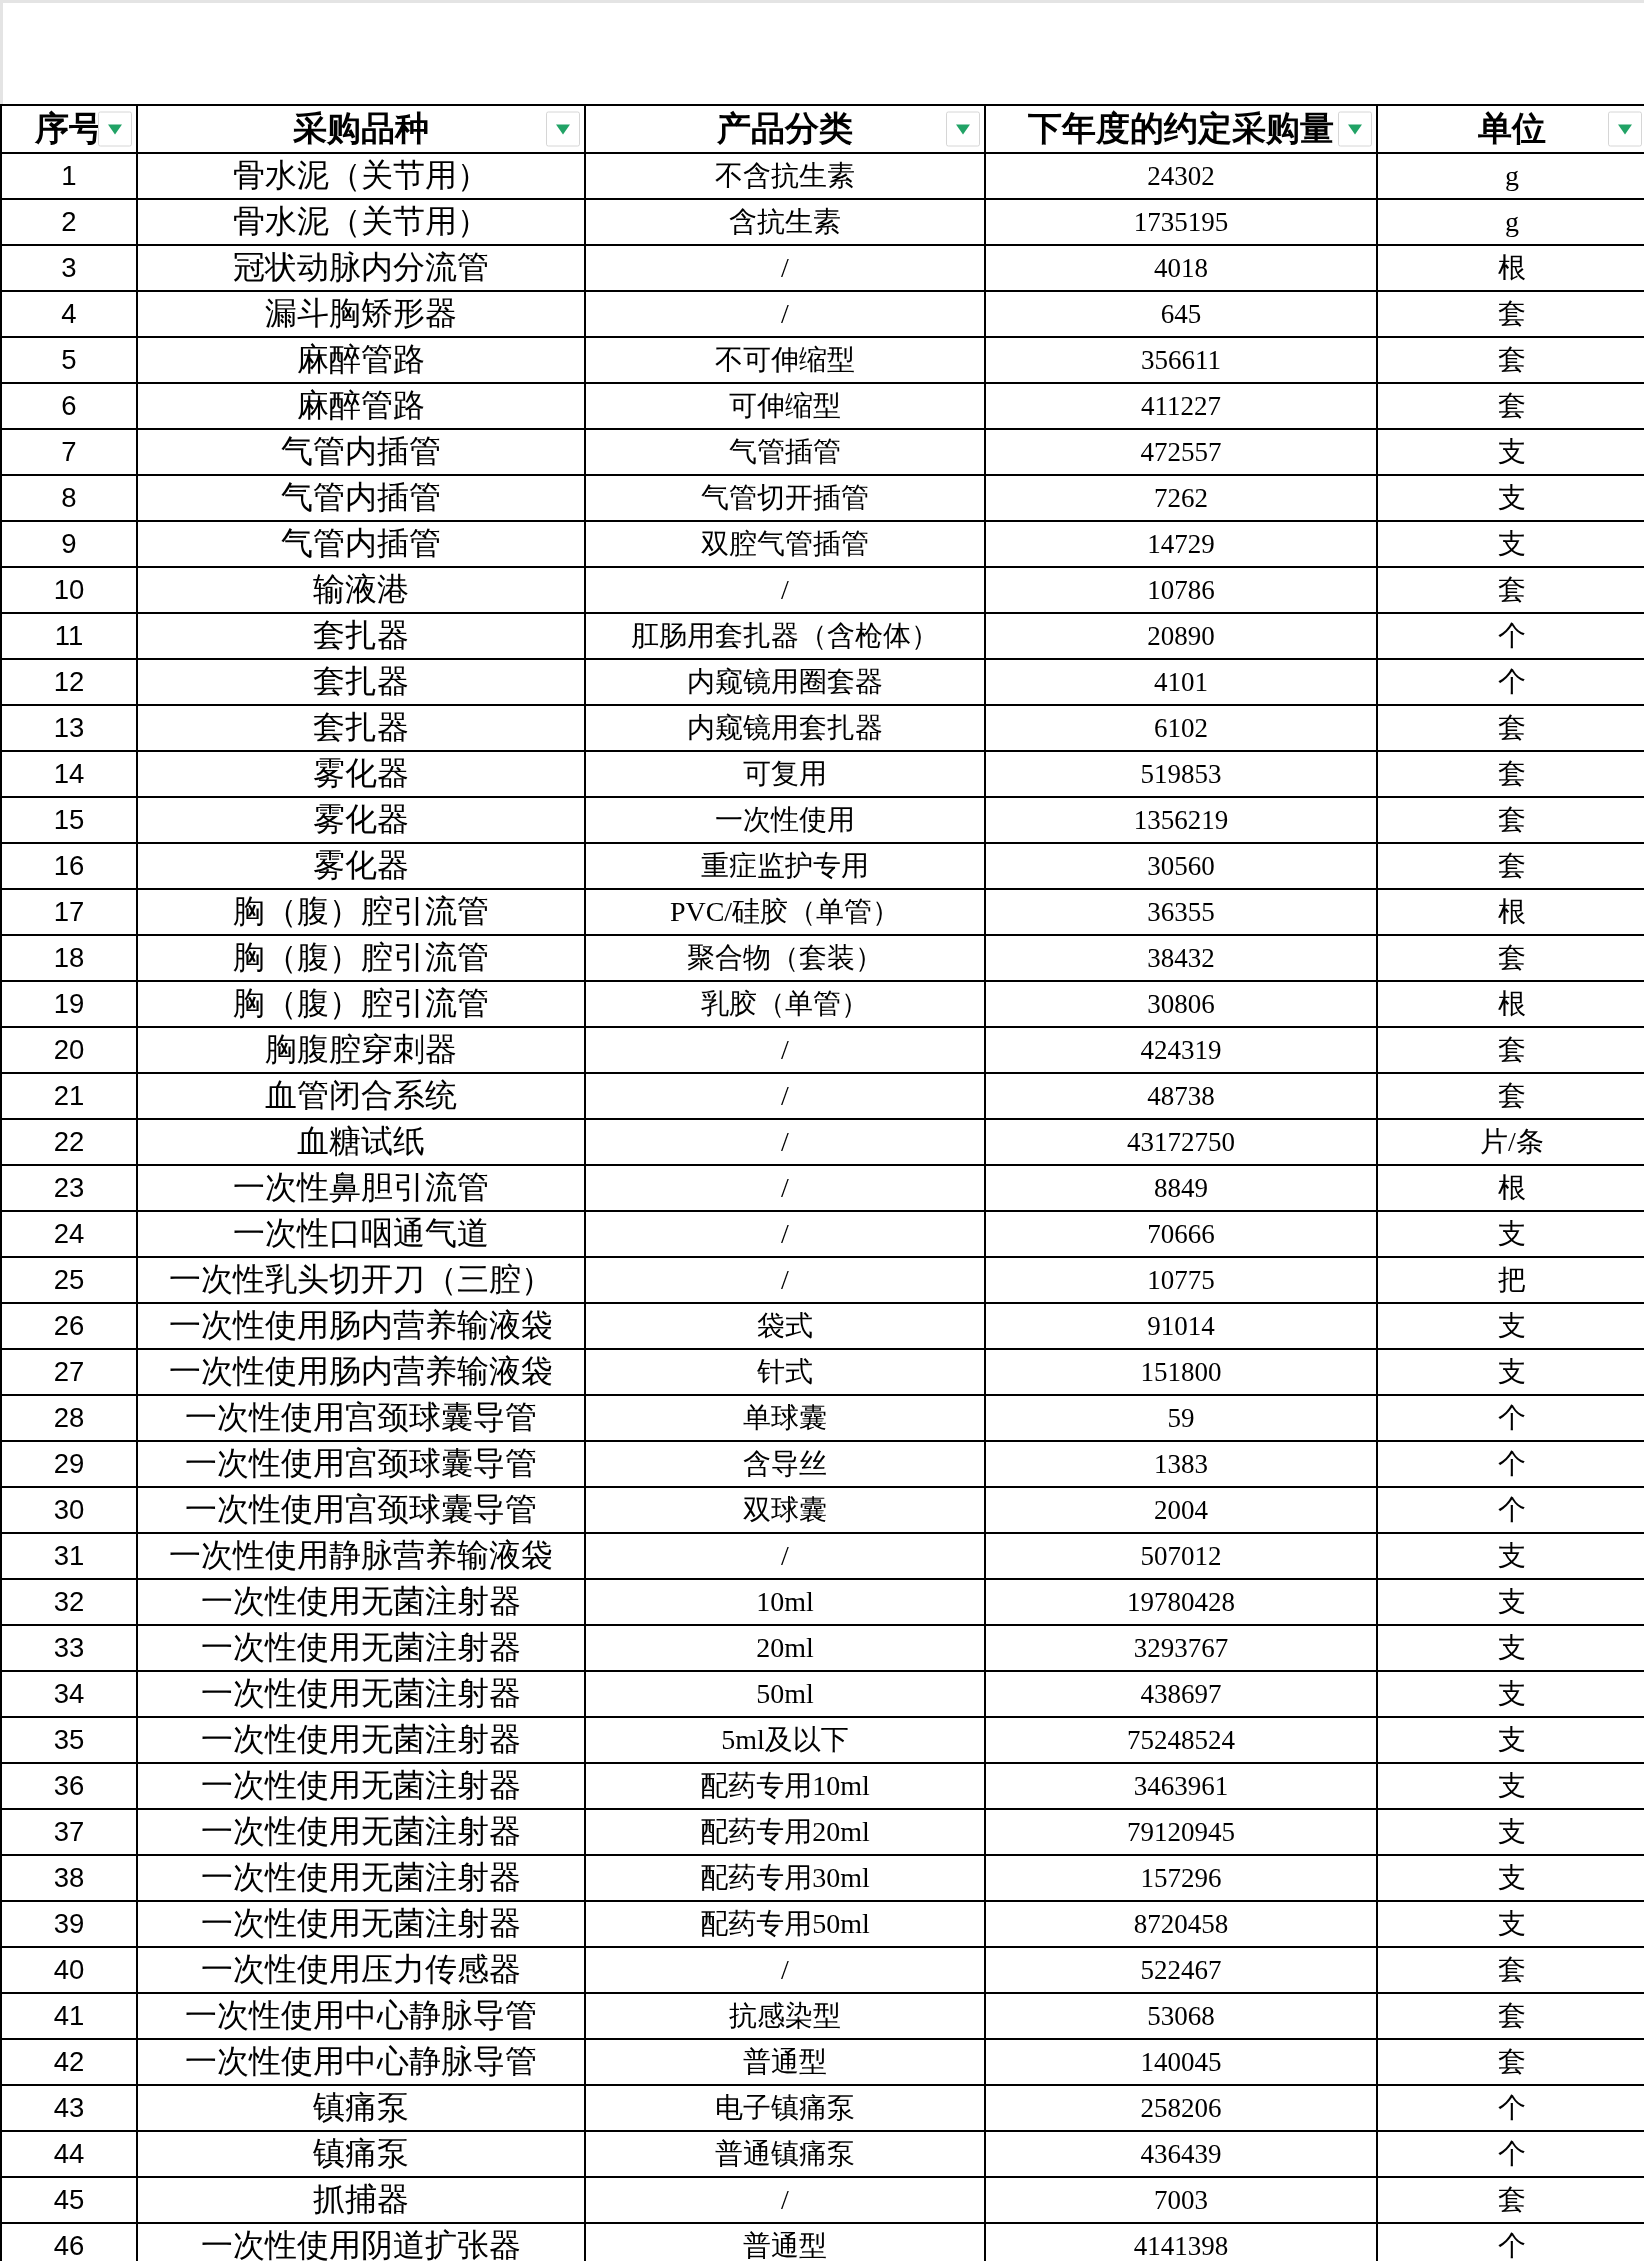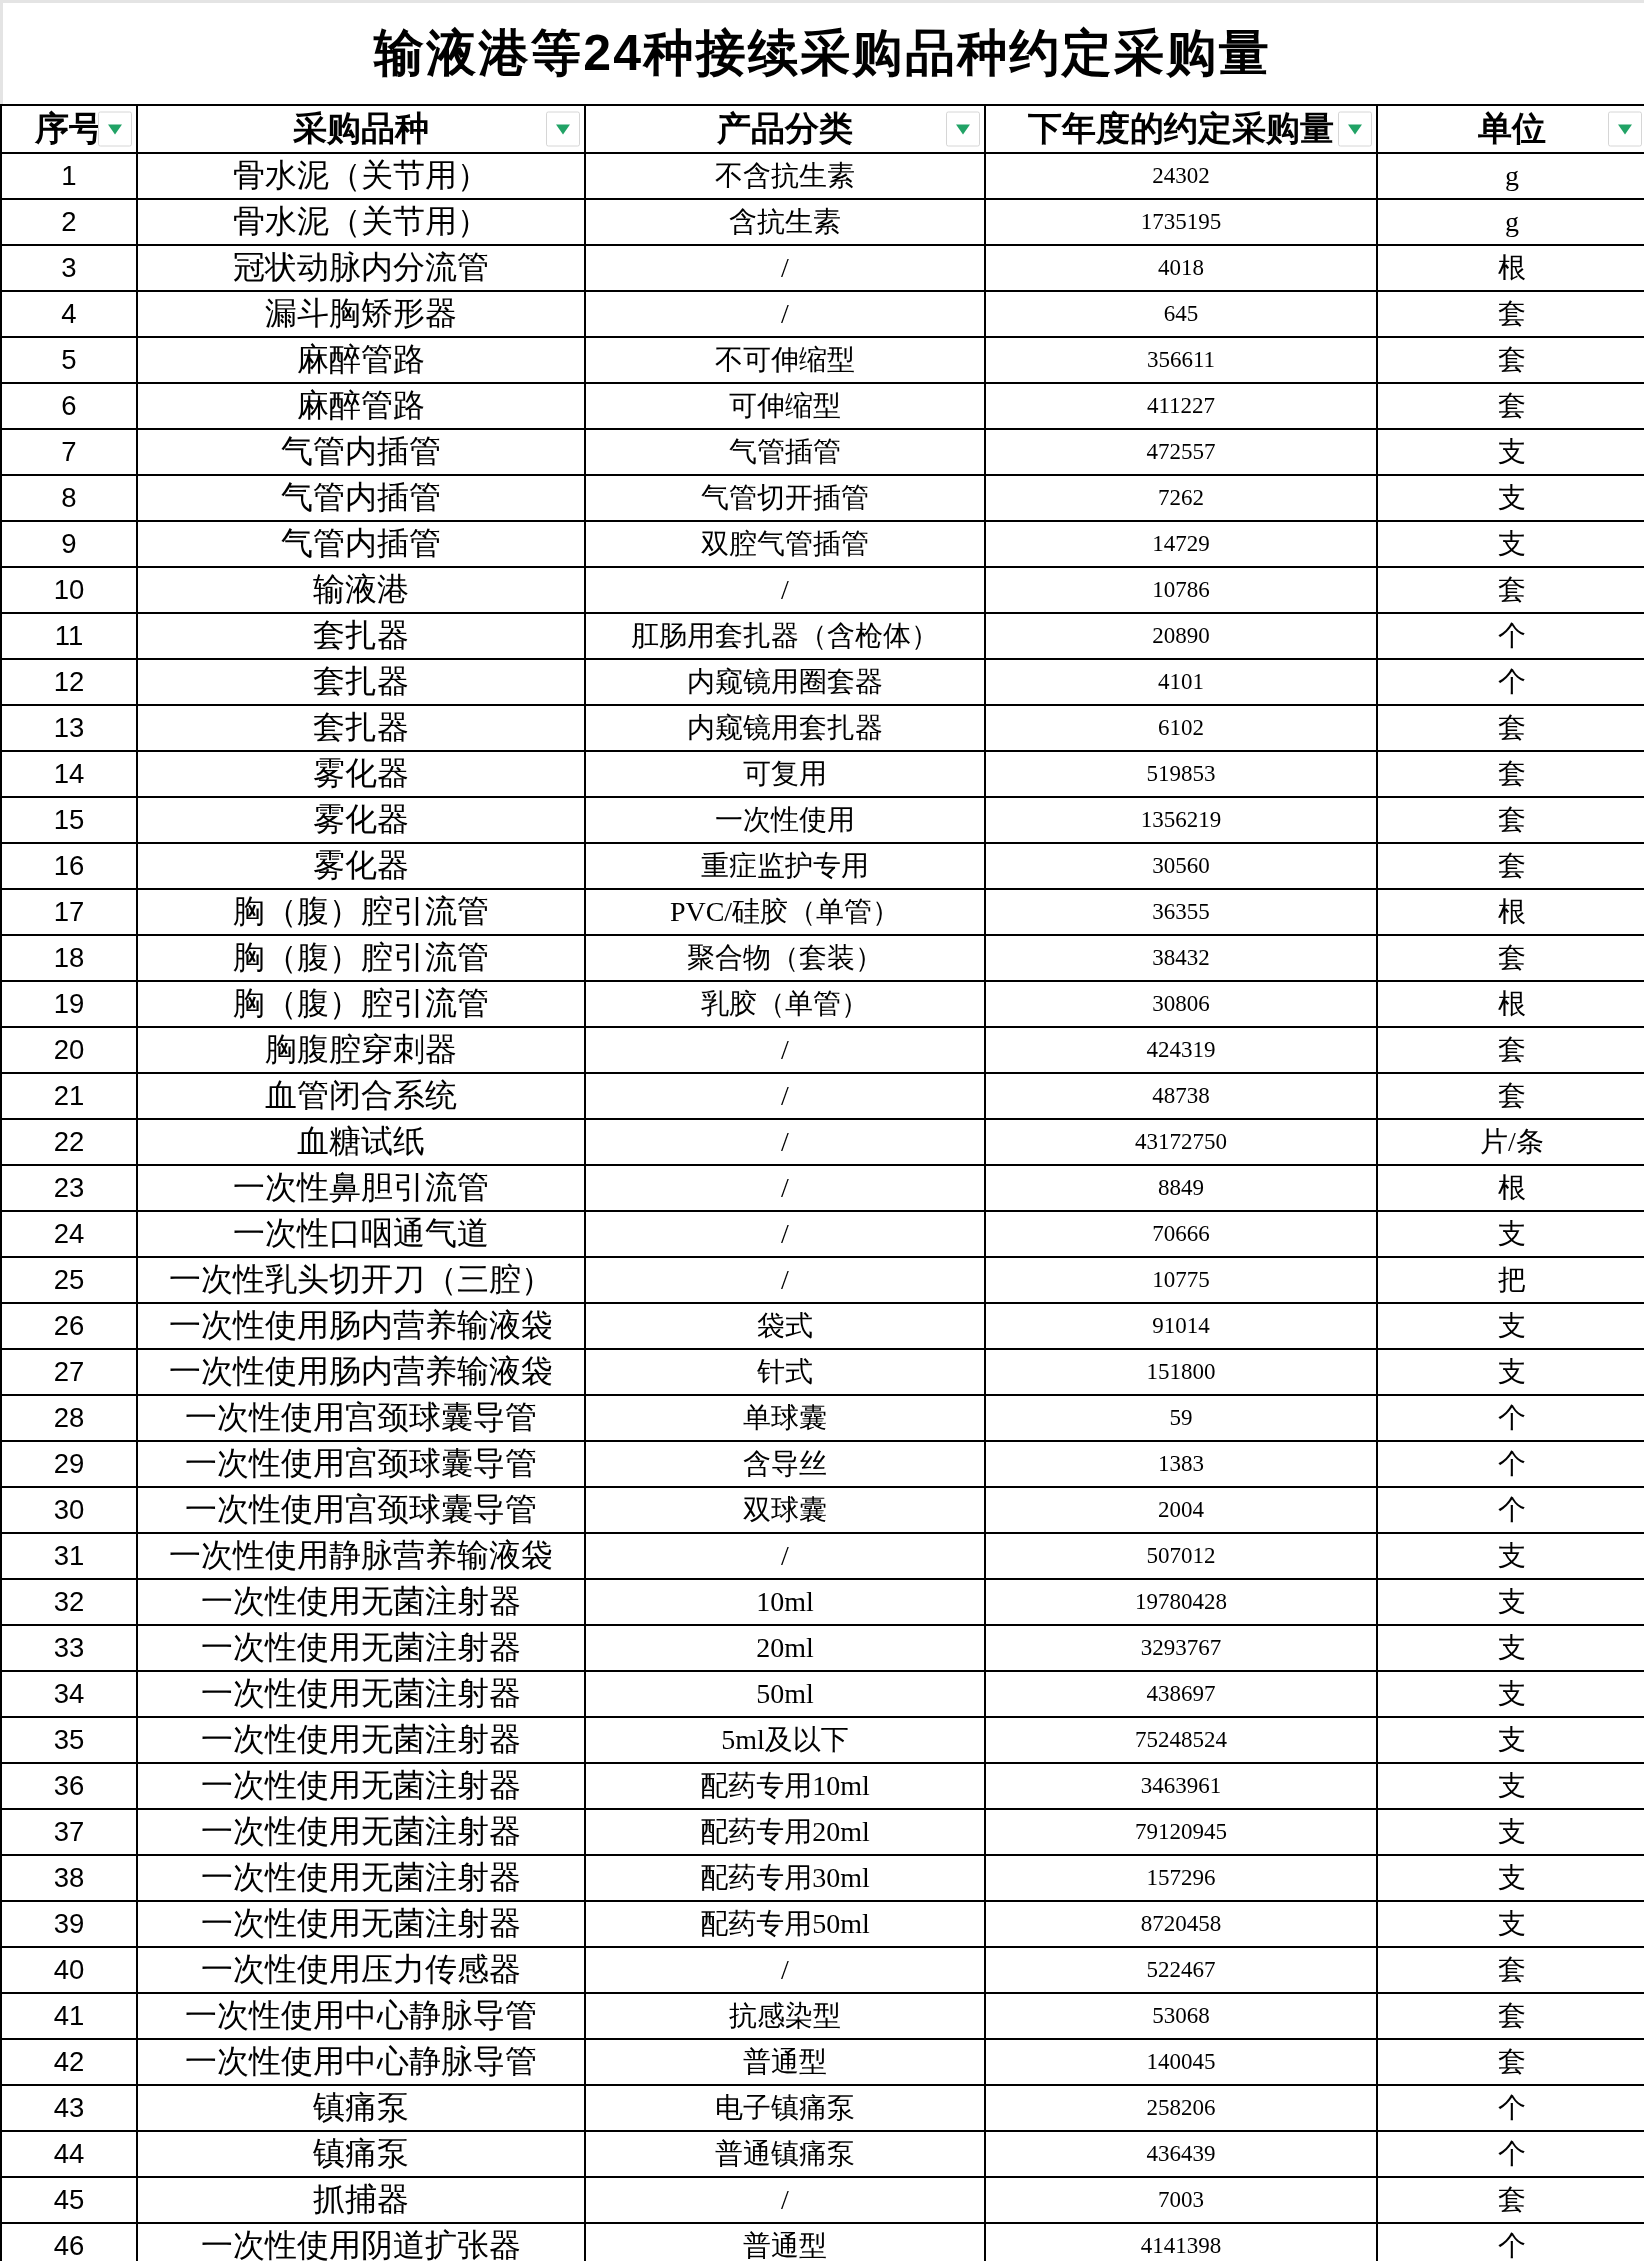--- a/index.html
+++ b/index.html
@@ -43,31 +43,30 @@
   }
   .filter-tri{
     width:0;height:0;
     border-left:7.6px solid transparent;
     border-right:7.6px solid transparent;
     border-top:10px solid #21A366;
   }
   td.c-idx{font-family:"Liberation Sans","DejaVu Sans",sans-serif;font-size:27.5px;}
   td.c-name{font-size:32px;}
   td.c-cat{font-size:28px;margin-left:22px;}
-  td.c-qty{font-size:23px;}
+  td.c-qty{font-size:27px;}
   td.c-unit{font-size:28px;}
 </style>
 </head>
 <body>
 
 <div class="page">
   <div class="edge-top"></div>
   <div class="edge-left"></div>
 
-  <div class="title">输液港等24种接续采购品种约定采购量</div>
 
   <table class="grid">
     <colgroup>
       <col style="width:136px">
       <col style="width:448px">
       <col style="width:400px">
       <col style="width:392px">
       <col style="width:270px">
     </colgroup>
     <thead>

